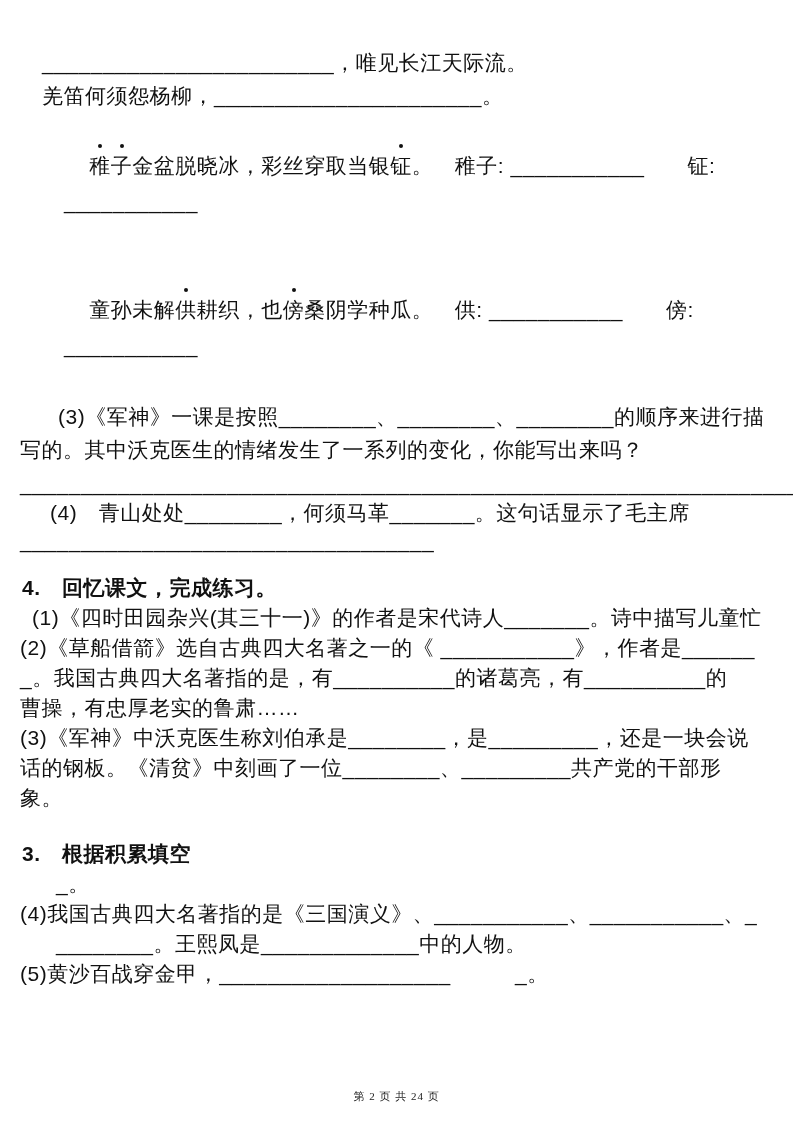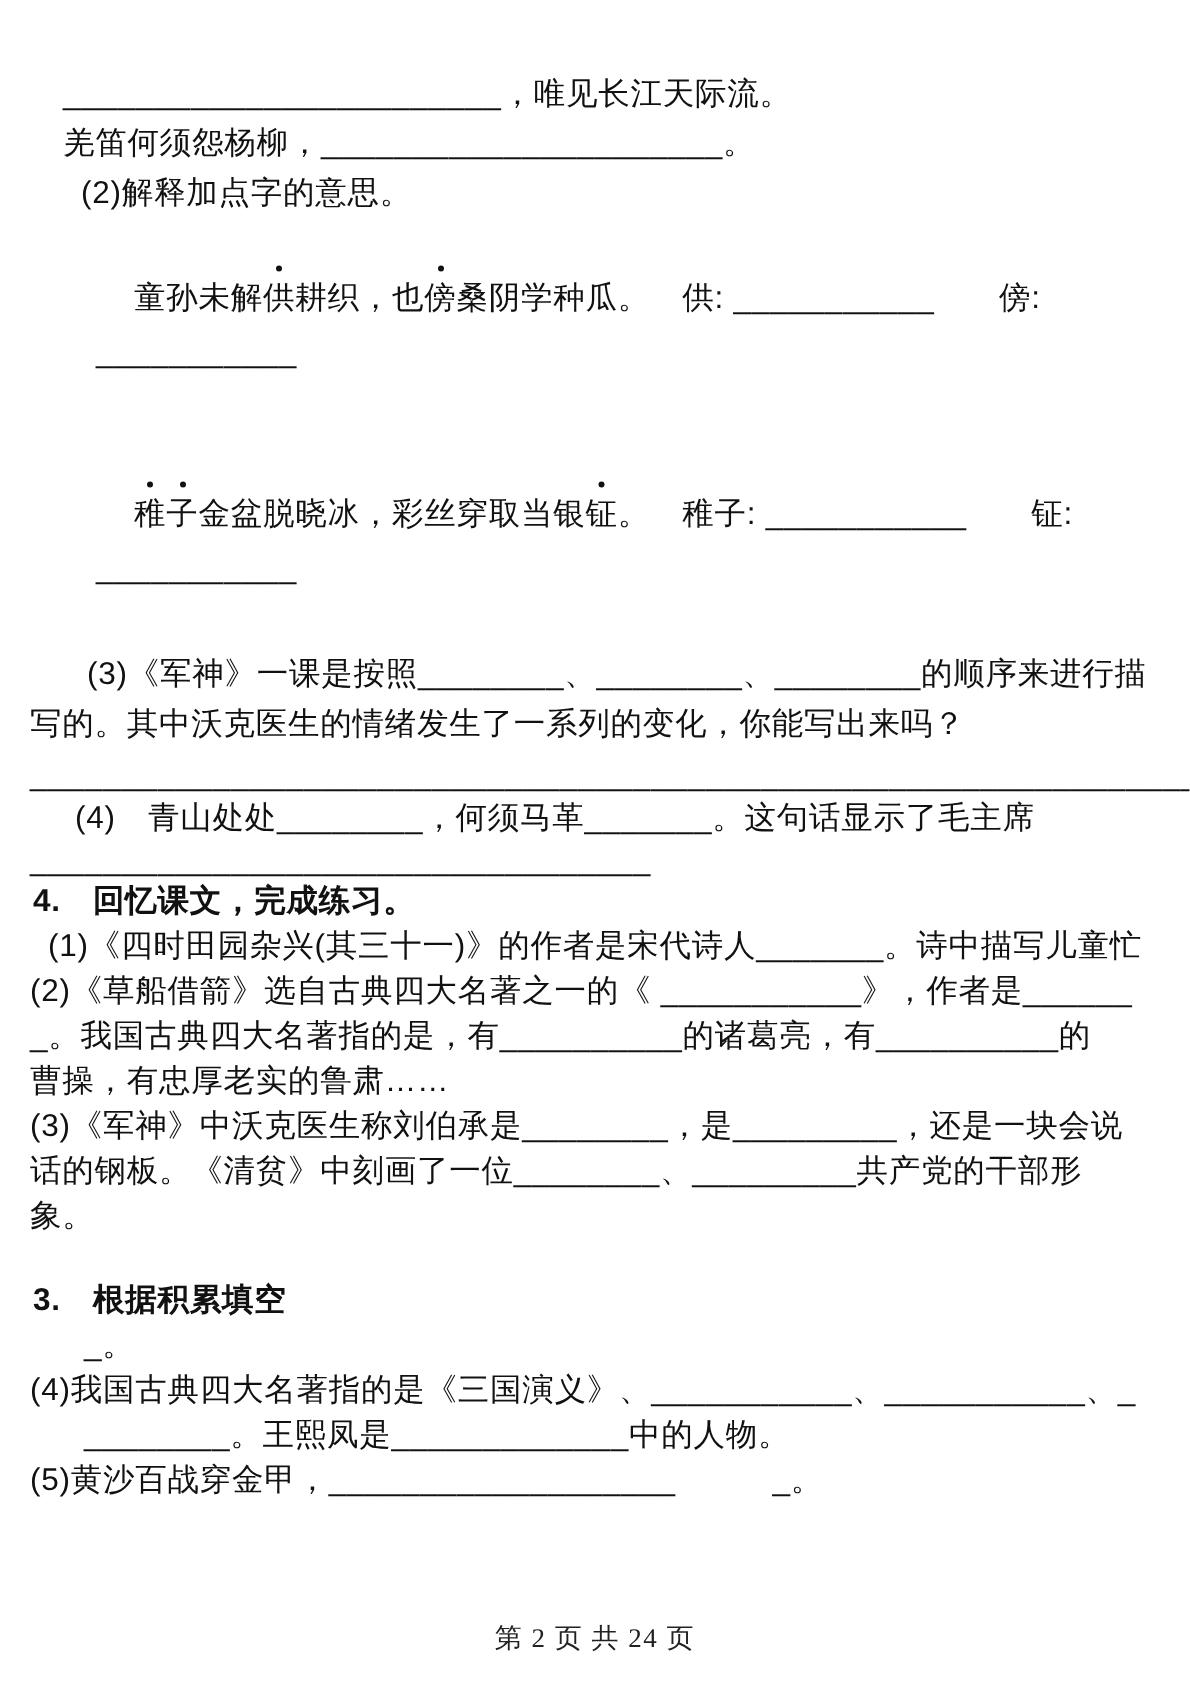--- a/index.html
+++ b/index.html
@@ -25,59 +25,58 @@
   .heading { font-weight: bold; line-height: 30px; }
   .ml2  { margin-left: 2px; }
   .ml12 { margin-left: 12px; }
   .ml22 { margin-left: 22px; }
   .ml30 { margin-left: 30px; }
   .ml34 { margin-left: 34px; }
   .ml36 { margin-left: 36px; }
   .ml38 { margin-left: 38px; }
   .ml44 { margin-left: 44px; }
   .mt6  { margin-top: 6px; }
-  .mt20 { }
+  .mt20 { margin-top: 20px; }
   .mt26 { margin-top: 26px; }
   .dot { position: relative; display: inline-block; }
   .dot::before {
     content: "";
     position: absolute;
     width: 4px; height: 4px;
     background: #111111;
     border-radius: 50%;
     top: -4px;
     left: 50%;
     transform: translateX(-50%);
   }
   .footer {
     position: absolute;
     bottom: 18px;
     left: 0; right: 0;
     text-align: center;
     font-family: "Liberation Serif", serif;
-    font-size: 18px;
+    font-size: 11px;
     color: #222222;
     letter-spacing: 1px;
   }
 </style>
 </head>
 <body>
 
 <div class="doc">
 
   <div class="line ml22">________________________，唯见长江天际流。</div>
   <div class="line ml22">羌笛何须怨杨柳，______________________。</div>
-  <div class="line ml34">(2)解释加点字的意思。</div>
+
+  <div class="line lh36 ml44">
+    <span class="dot">稚</span><span class="dot">子</span><span>金盆脱晓冰，彩丝穿取当银</span><span class="dot">钲</span><span>。　稚子: ___________　　钲: ___________</span>
+  </div>
 
   <div class="line lh36 ml44">
     <span>童孙未解</span><span class="dot">供</span><span>耕织，也</span><span class="dot">傍</span><span>桑阴学种瓜。　供: ___________　　傍: ___________</span>
-  </div>
-
-  <div class="line lh36 ml44">
-    <span class="dot">稚</span><span class="dot">子</span><span>金盆脱晓冰，彩丝穿取当银</span><span class="dot">钲</span><span>。　稚子: ___________　　钲: ___________</span>
   </div>
 
   <div class="line ml38">(3)《军神》一课是按照________、________、________的顺序来进行描</div>
   <div class="line">写的。其中沃克医生的情绪发生了一系列的变化，你能写出来吗？</div>
   <div class="line lh24 mt6">______________________________________________________________________</div>
   <div class="line ml30">(4)　青山处处________，何须马革_______。这句话显示了毛主席</div>
   <div class="line lh24">__________________________________</div>
 
   <div class="sec">
     <div class="line heading ml2 mt20">4.　回忆课文，完成练习。</div>

